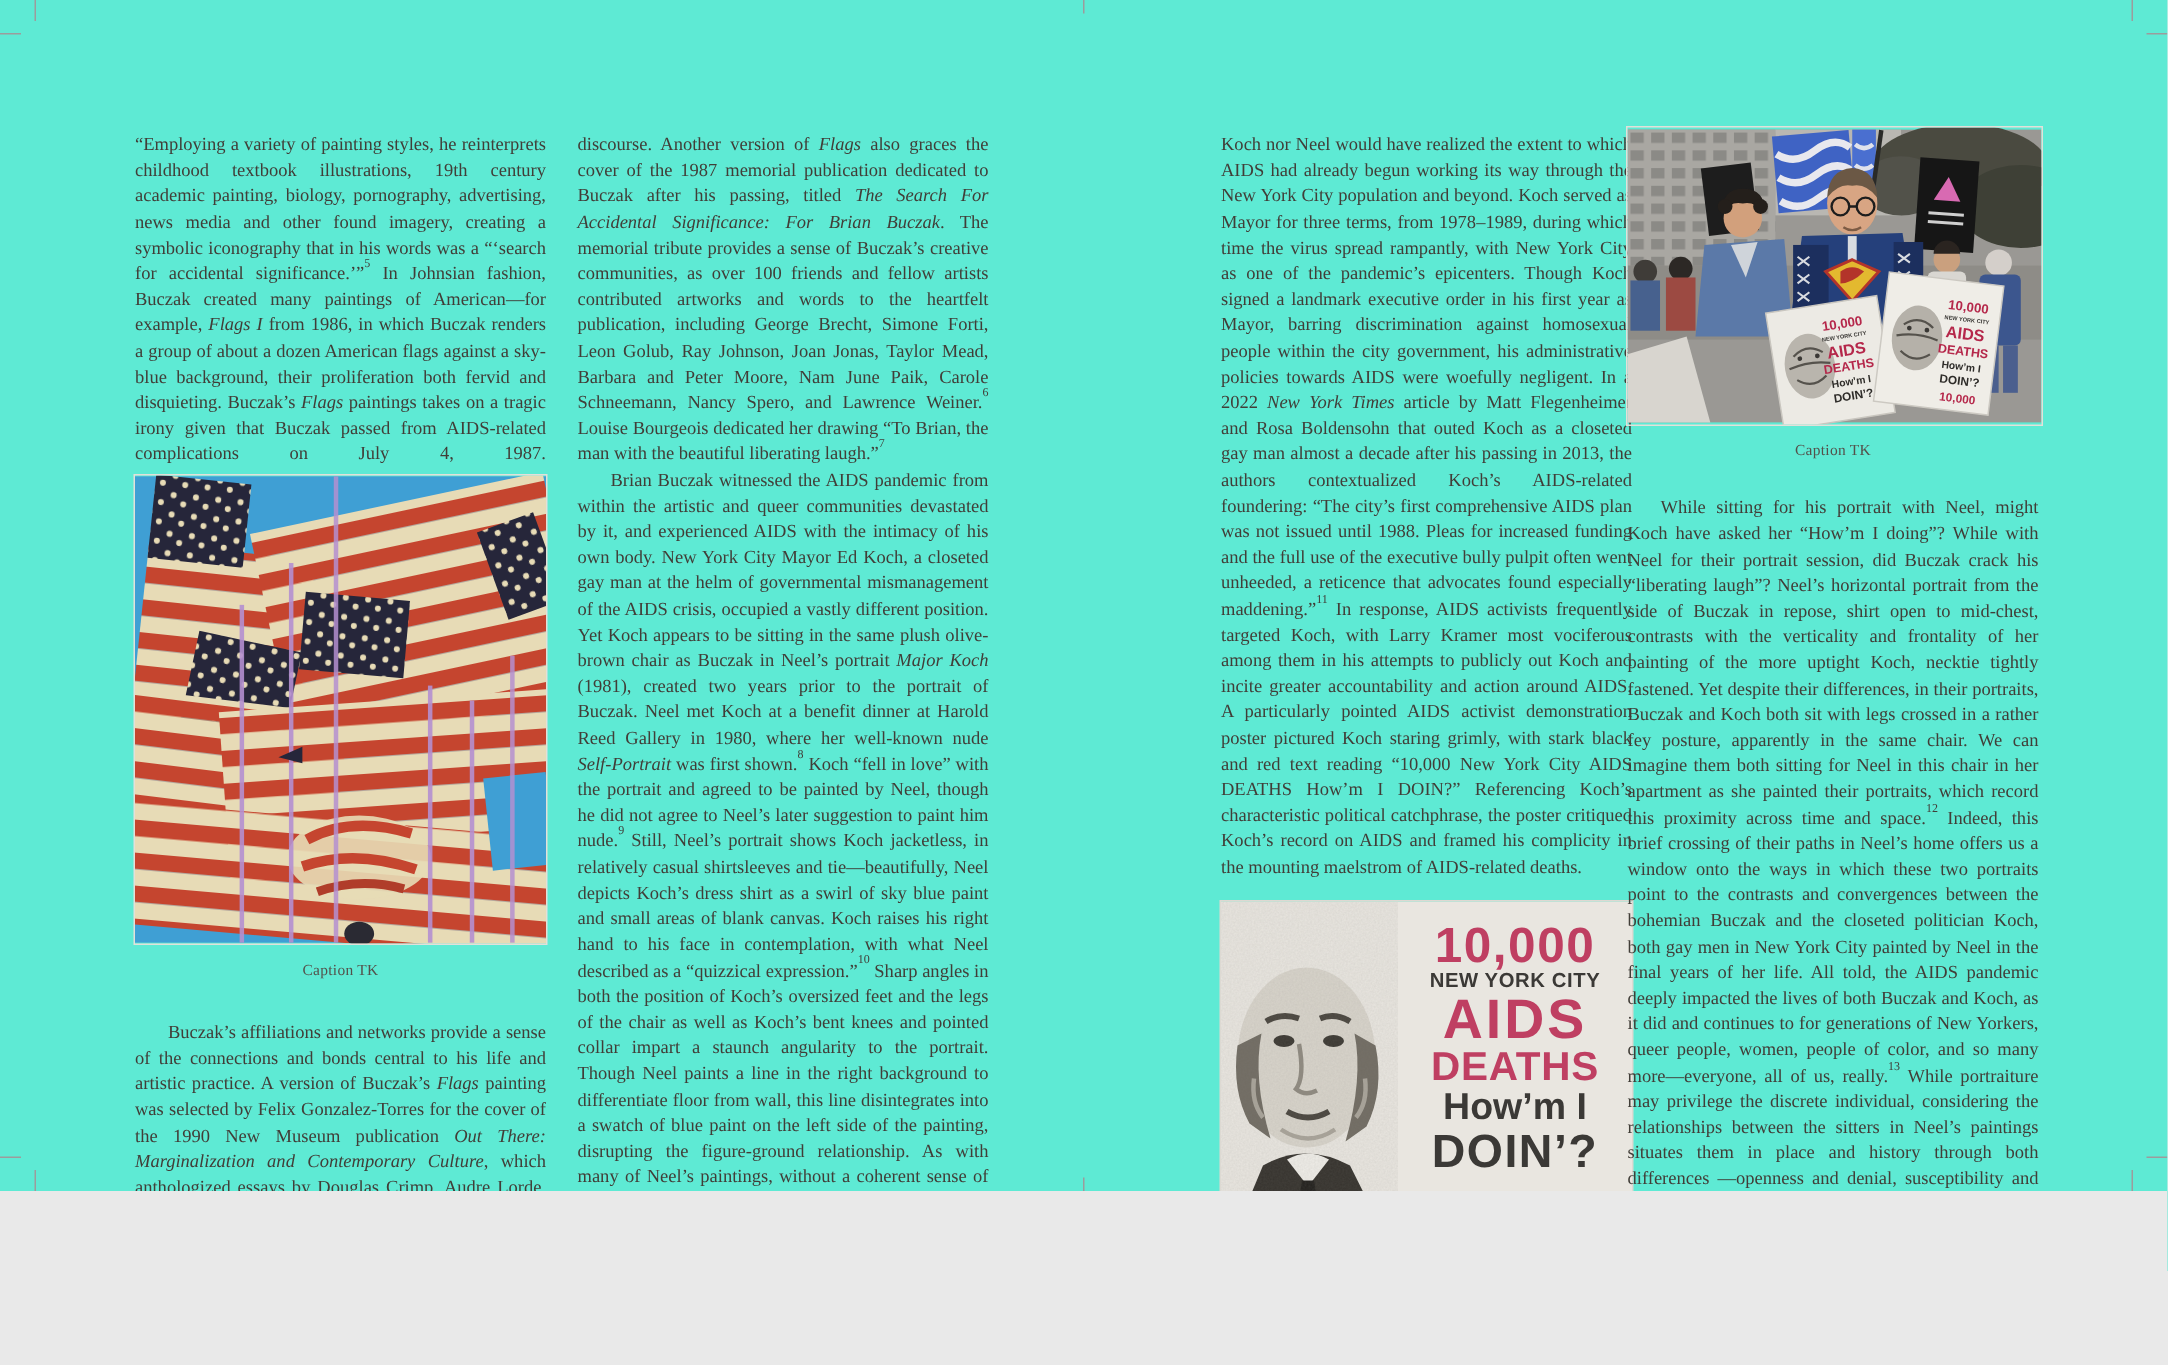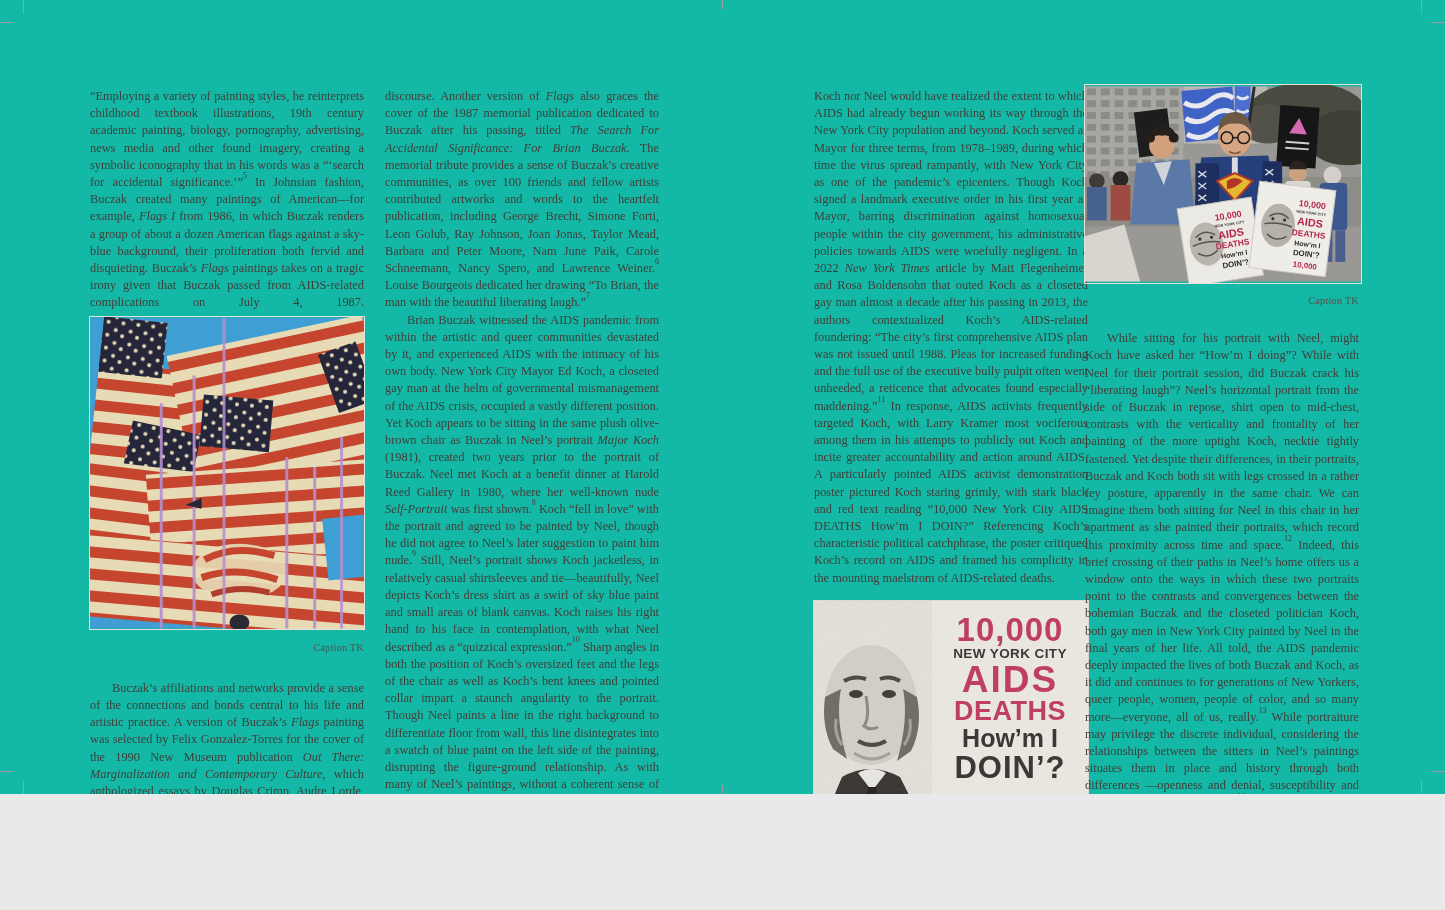--- a/index.html
+++ b/index.html
@@ -1,28 +1,28 @@
 <!DOCTYPE html>
 <html><head>
 <meta charset="utf-8">
 <style>
   html,body{margin:0;padding:0;background:#e9e9e9;}
-  .spread{position:relative;width:1445px;height:794px;background:#14b8a6;overflow:hidden;
+  .spread{position:relative;width:1445px;height:794px;background:#5eead4;overflow:hidden;
           font-family:"Liberation Serif", serif;color:#413e38;}
   
   .mark{position:absolute;background:#9c9c9c;}
   
   .col{position:absolute;width:274px;text-align:justify;font-size:12.35px;line-height:17.2px;}
   .col p{margin:0;}
   .col p.indent{text-indent:22px;}
   .col p.cont{text-align-last:justify;}
   .it{font-style:italic;margin-top:32px;}
   sup{font-size:8px;line-height:0;position:relative;top:-3px;}
   figure{margin:0;}
-  .caption{font-size:10.3px;color:#54514b;margin-top:10px;text-align:right;letter-spacing:.2px;}
+  .caption{font-size:10.3px;color:#54514b;margin-top:10px;text-align:center;letter-spacing:.2px;}
   .pagenum{position:absolute;top:818px;text-align:center;font-size:19.5px;color:#4b4741;letter-spacing:1px;}
   .fig-frame{display:block;outline:1px solid #e3e0d9;}
   
   .poster{display:flex;width:274px;height:224px;background:#e9e6e0;outline:1px solid #ddd9d2;}
   .poster-face{width:118px;height:224px;flex:none;}
   .poster-text{flex:1;display:flex;flex-direction:column;justify-content:flex-start;
                align-items:center;padding-top:14px;font-family:"Liberation Sans",sans-serif;
                font-weight:700;text-align:center;}
   .pt1{font-size:33px;line-height:30px;color:#bf3f62;letter-spacing:1px;}
   .pt2{font-size:13.5px;line-height:17px;color:#3b3936;letter-spacing:.4px;}

